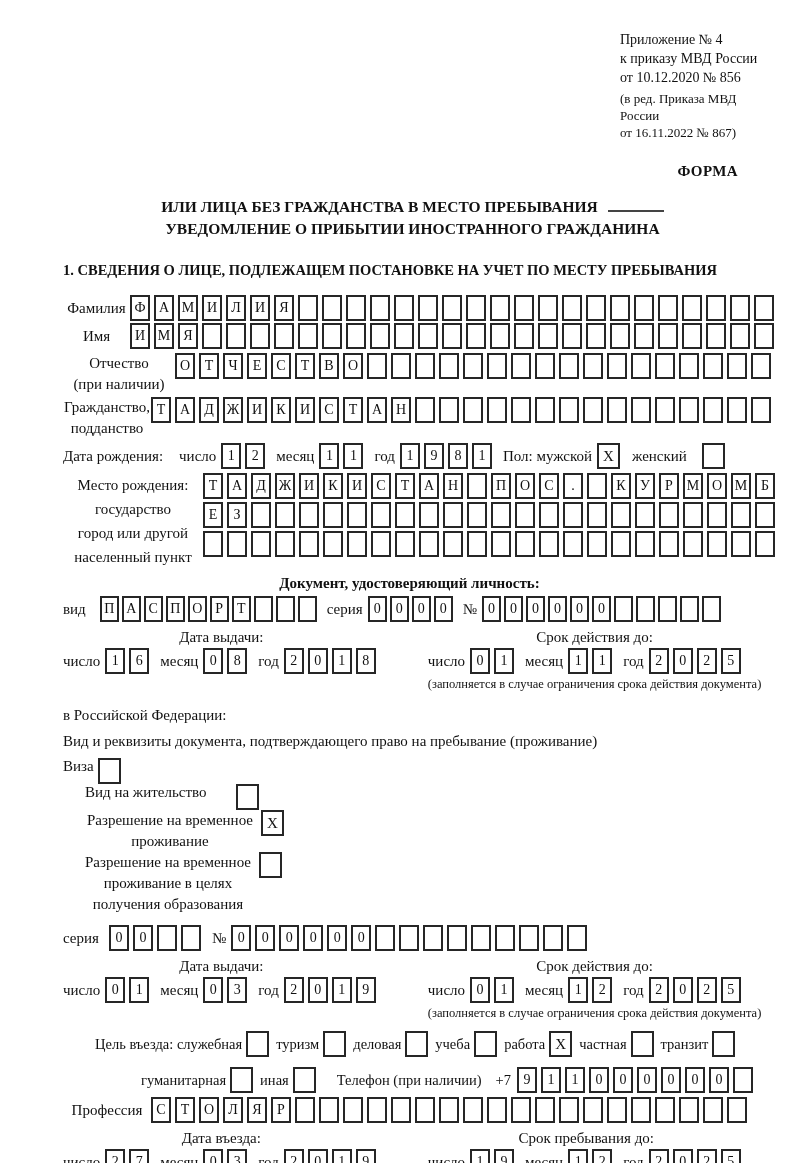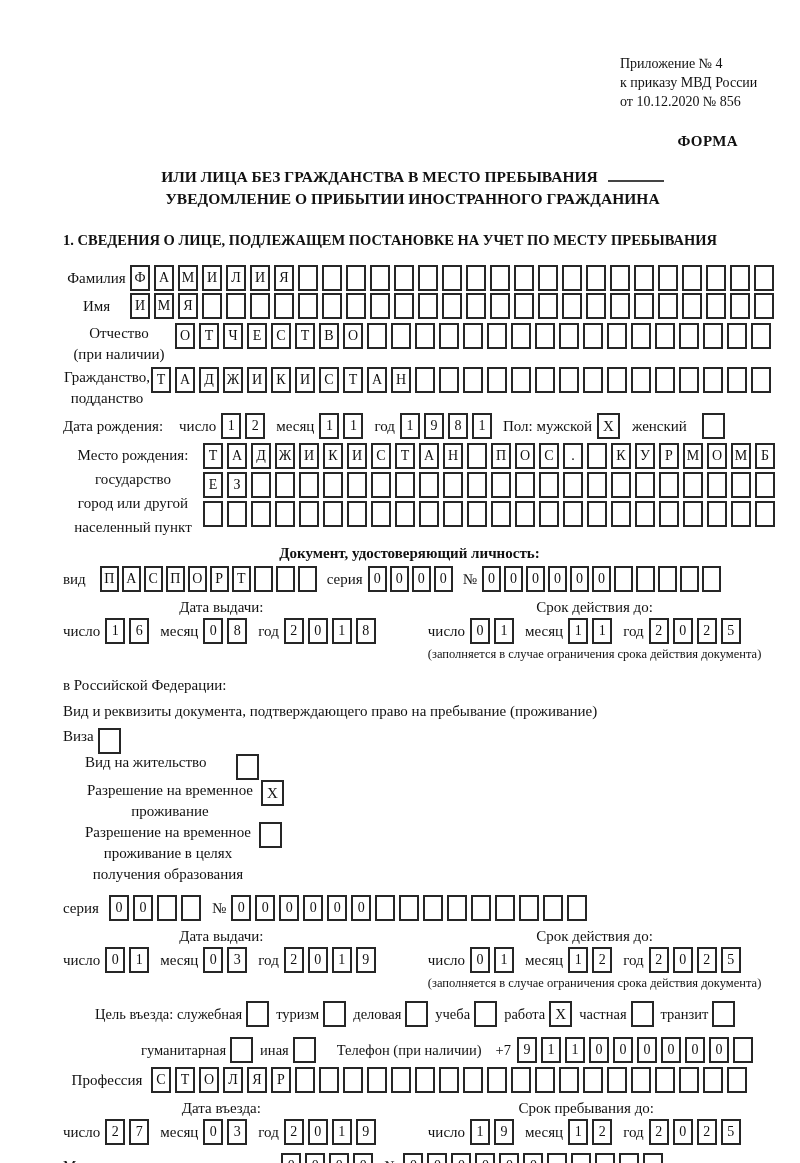--- a/index.html
+++ b/index.html
@@ -1,19 +1,19 @@
 <!DOCTYPE html>
 <html><head>
 <meta charset="utf-8">
 <style>
   *{box-sizing:border-box;}
   html,body{margin:0;padding:0;}
   body{width:800px;height:1163px;background:#ffffff;color:#111;
        font-family:"Liberation Serif","DejaVu Serif",serif;font-size:15px;overflow:hidden;}
-  .page{width:800px;height:1081px;padding:54px 24px 0 63px;position:relative;}
+  .page{width:800px;height:1081px;padding:30px 24px 0 63px;position:relative;}
 
   .appendix{margin-left:557px;font-size:14px;line-height:19px;}
   .appendix .small{font-size:13px;line-height:17px;margin-top:3px;}
   .forma{text-align:right;margin:22px 38px 0 0;font-weight:bold;font-size:15px;letter-spacing:.4px;}
 
   .title{text-align:center;font-weight:bold;font-size:15.5px;line-height:22px;margin:16px 0 0 -14px;}
   .title-underline{display:inline-block;width:56px;border-bottom:2px solid #444;height:14px;margin-left:10px;}
 
   .sec1{font-weight:bold;font-size:14.5px;margin-top:22px;}
 
@@ -57,20 +57,24 @@
 </style>
 </head>
 <body>
 
 <div class="page">
 
   <div class="appendix">
     <div>Приложение № 4</div>
     <div>к приказу МВД России</div>
     <div>от 10.12.2020 № 856</div>
+    <div class="small">
+      <div>(в ред. Приказа МВД России</div>
+      <div>от 16.11.2022 № 867)</div>
+    </div>
   </div>
 
   <div class="forma">ФОРМА</div>
 
   <div class="title">
     <div><span>ИЛИ ЛИЦА БЕЗ ГРАЖДАНСТВА В МЕСТО ПРЕБЫВАНИЯ</span><span class="title-underline"></span></div>
     <div>УВЕДОМЛЕНИЕ О ПРИБЫТИИ ИНОСТРАННОГО ГРАЖДАНИНА</div>
   </div>
 
   <div class="sec1">1. СВЕДЕНИЯ О ЛИЦЕ, ПОДЛЕЖАЩЕМ ПОСТАНОВКЕ НА УЧЕТ ПО МЕСТУ ПРЕБЫВАНИЯ</div>

